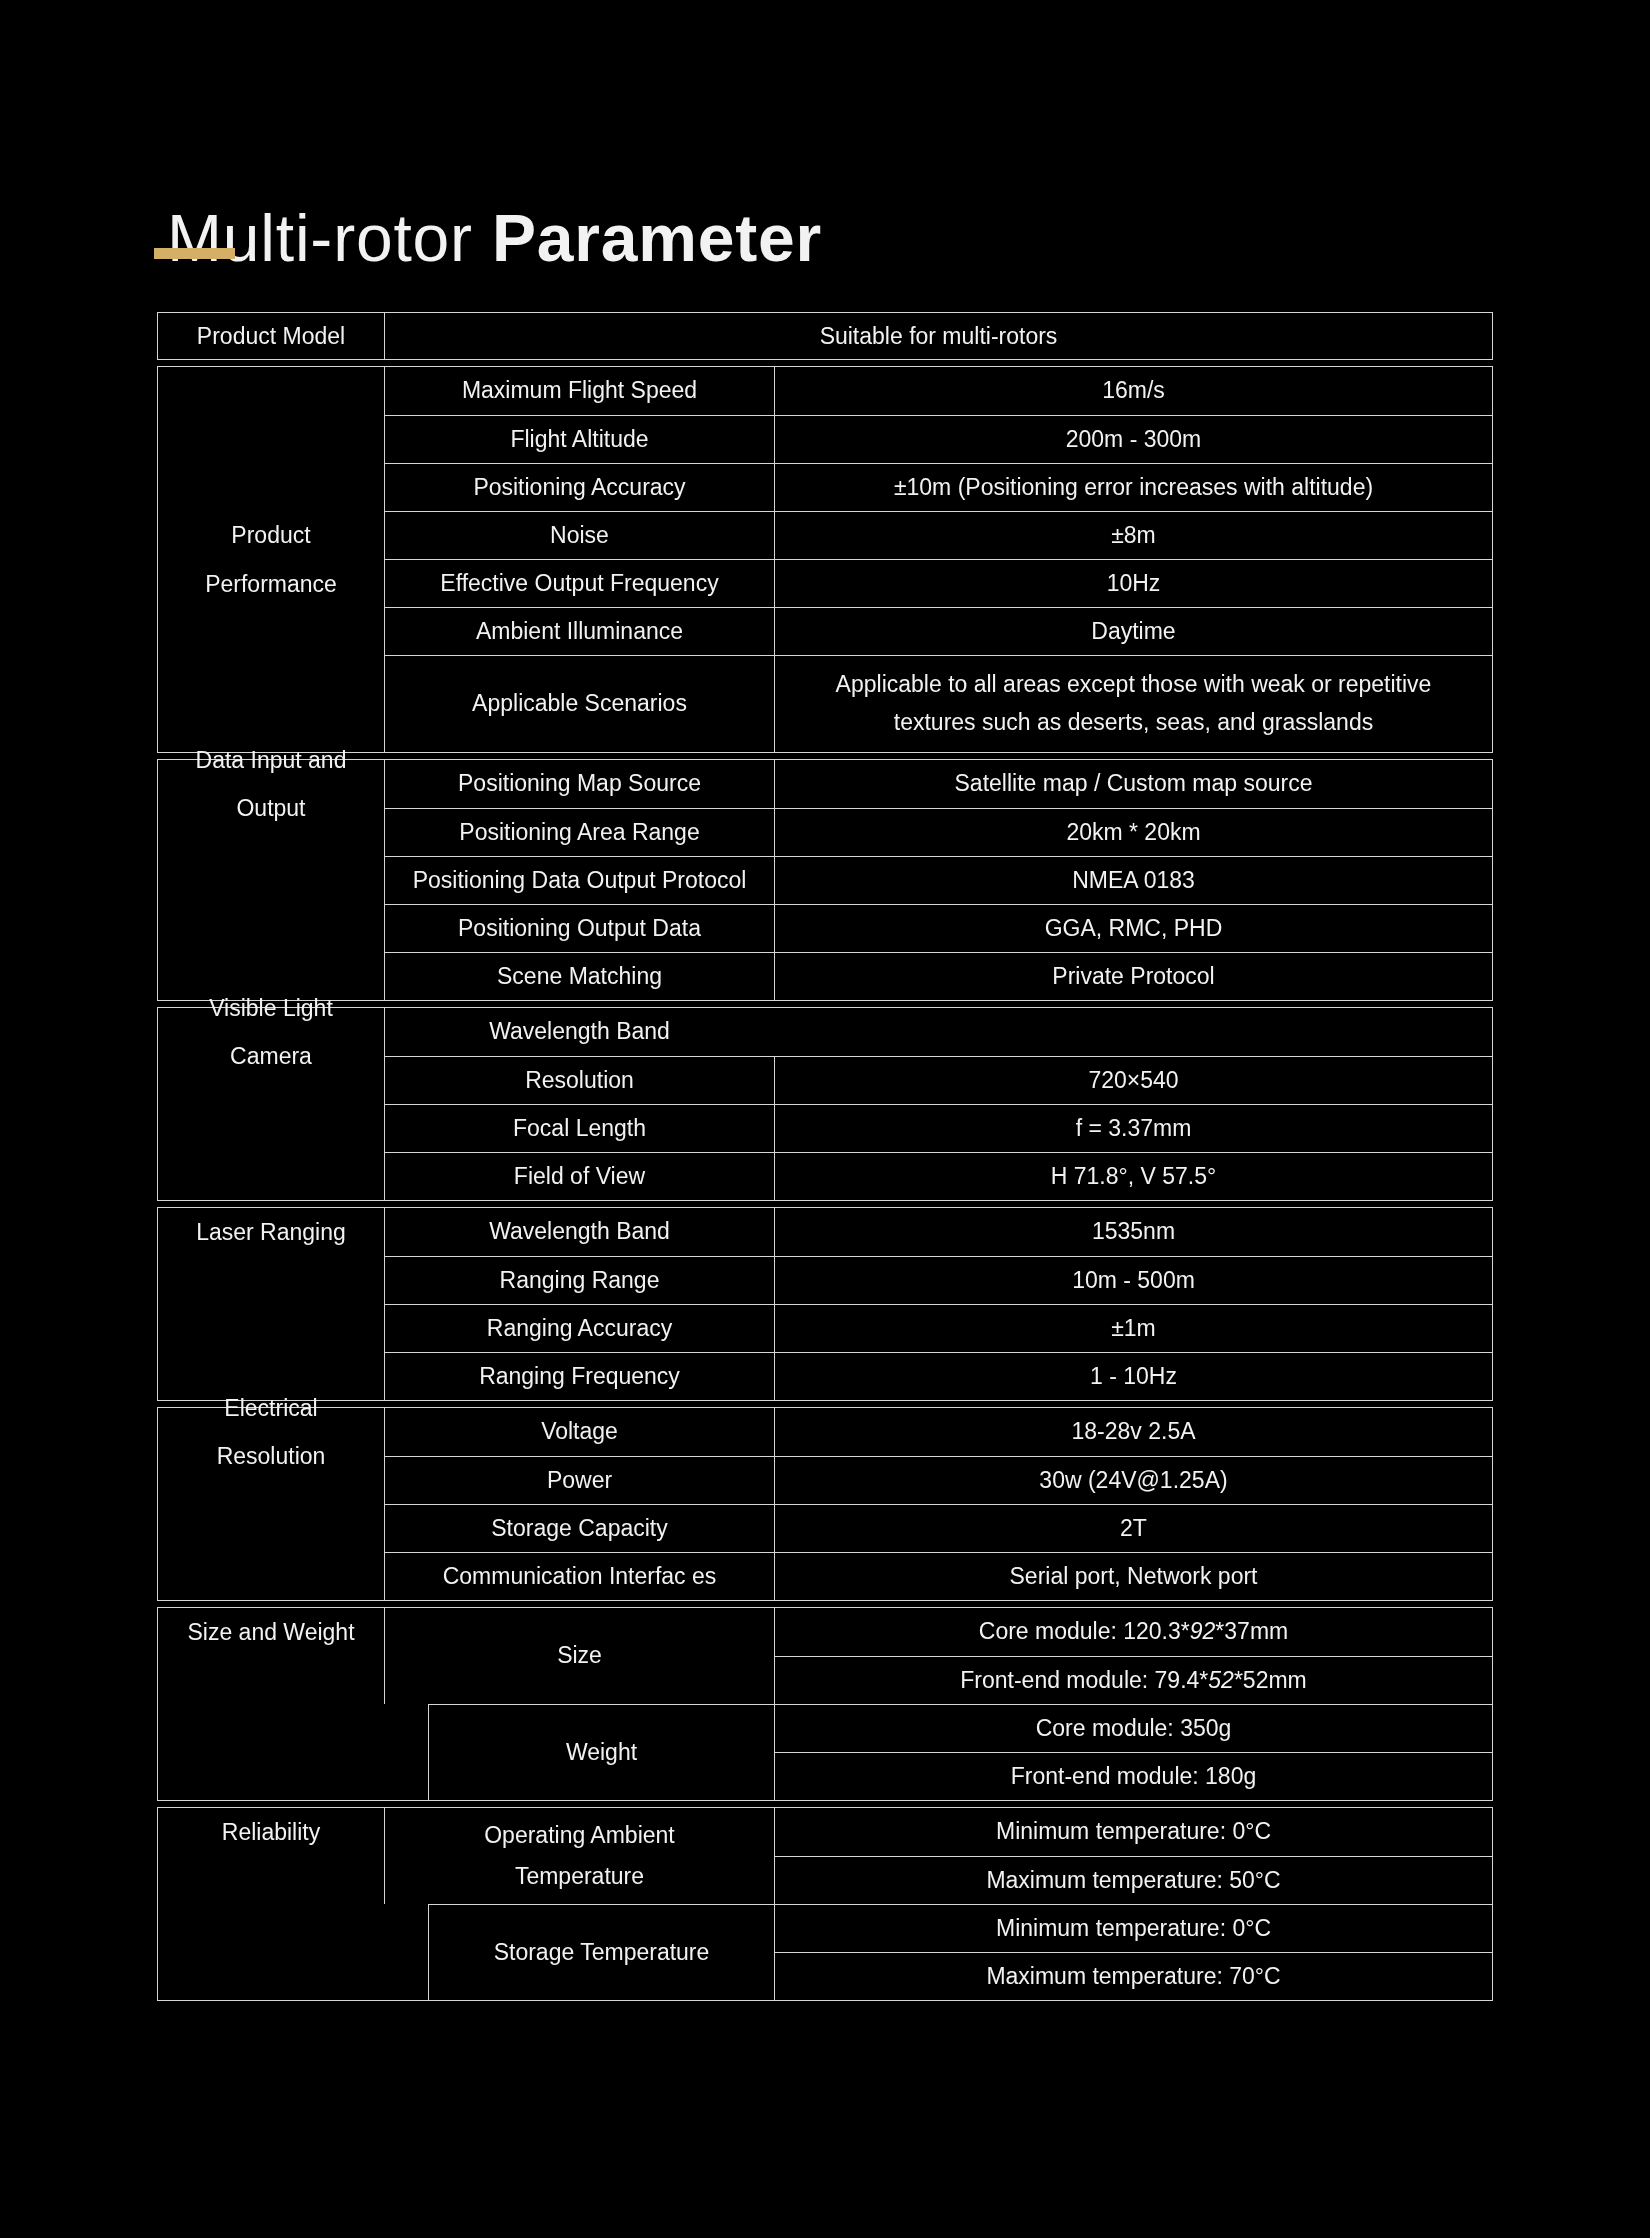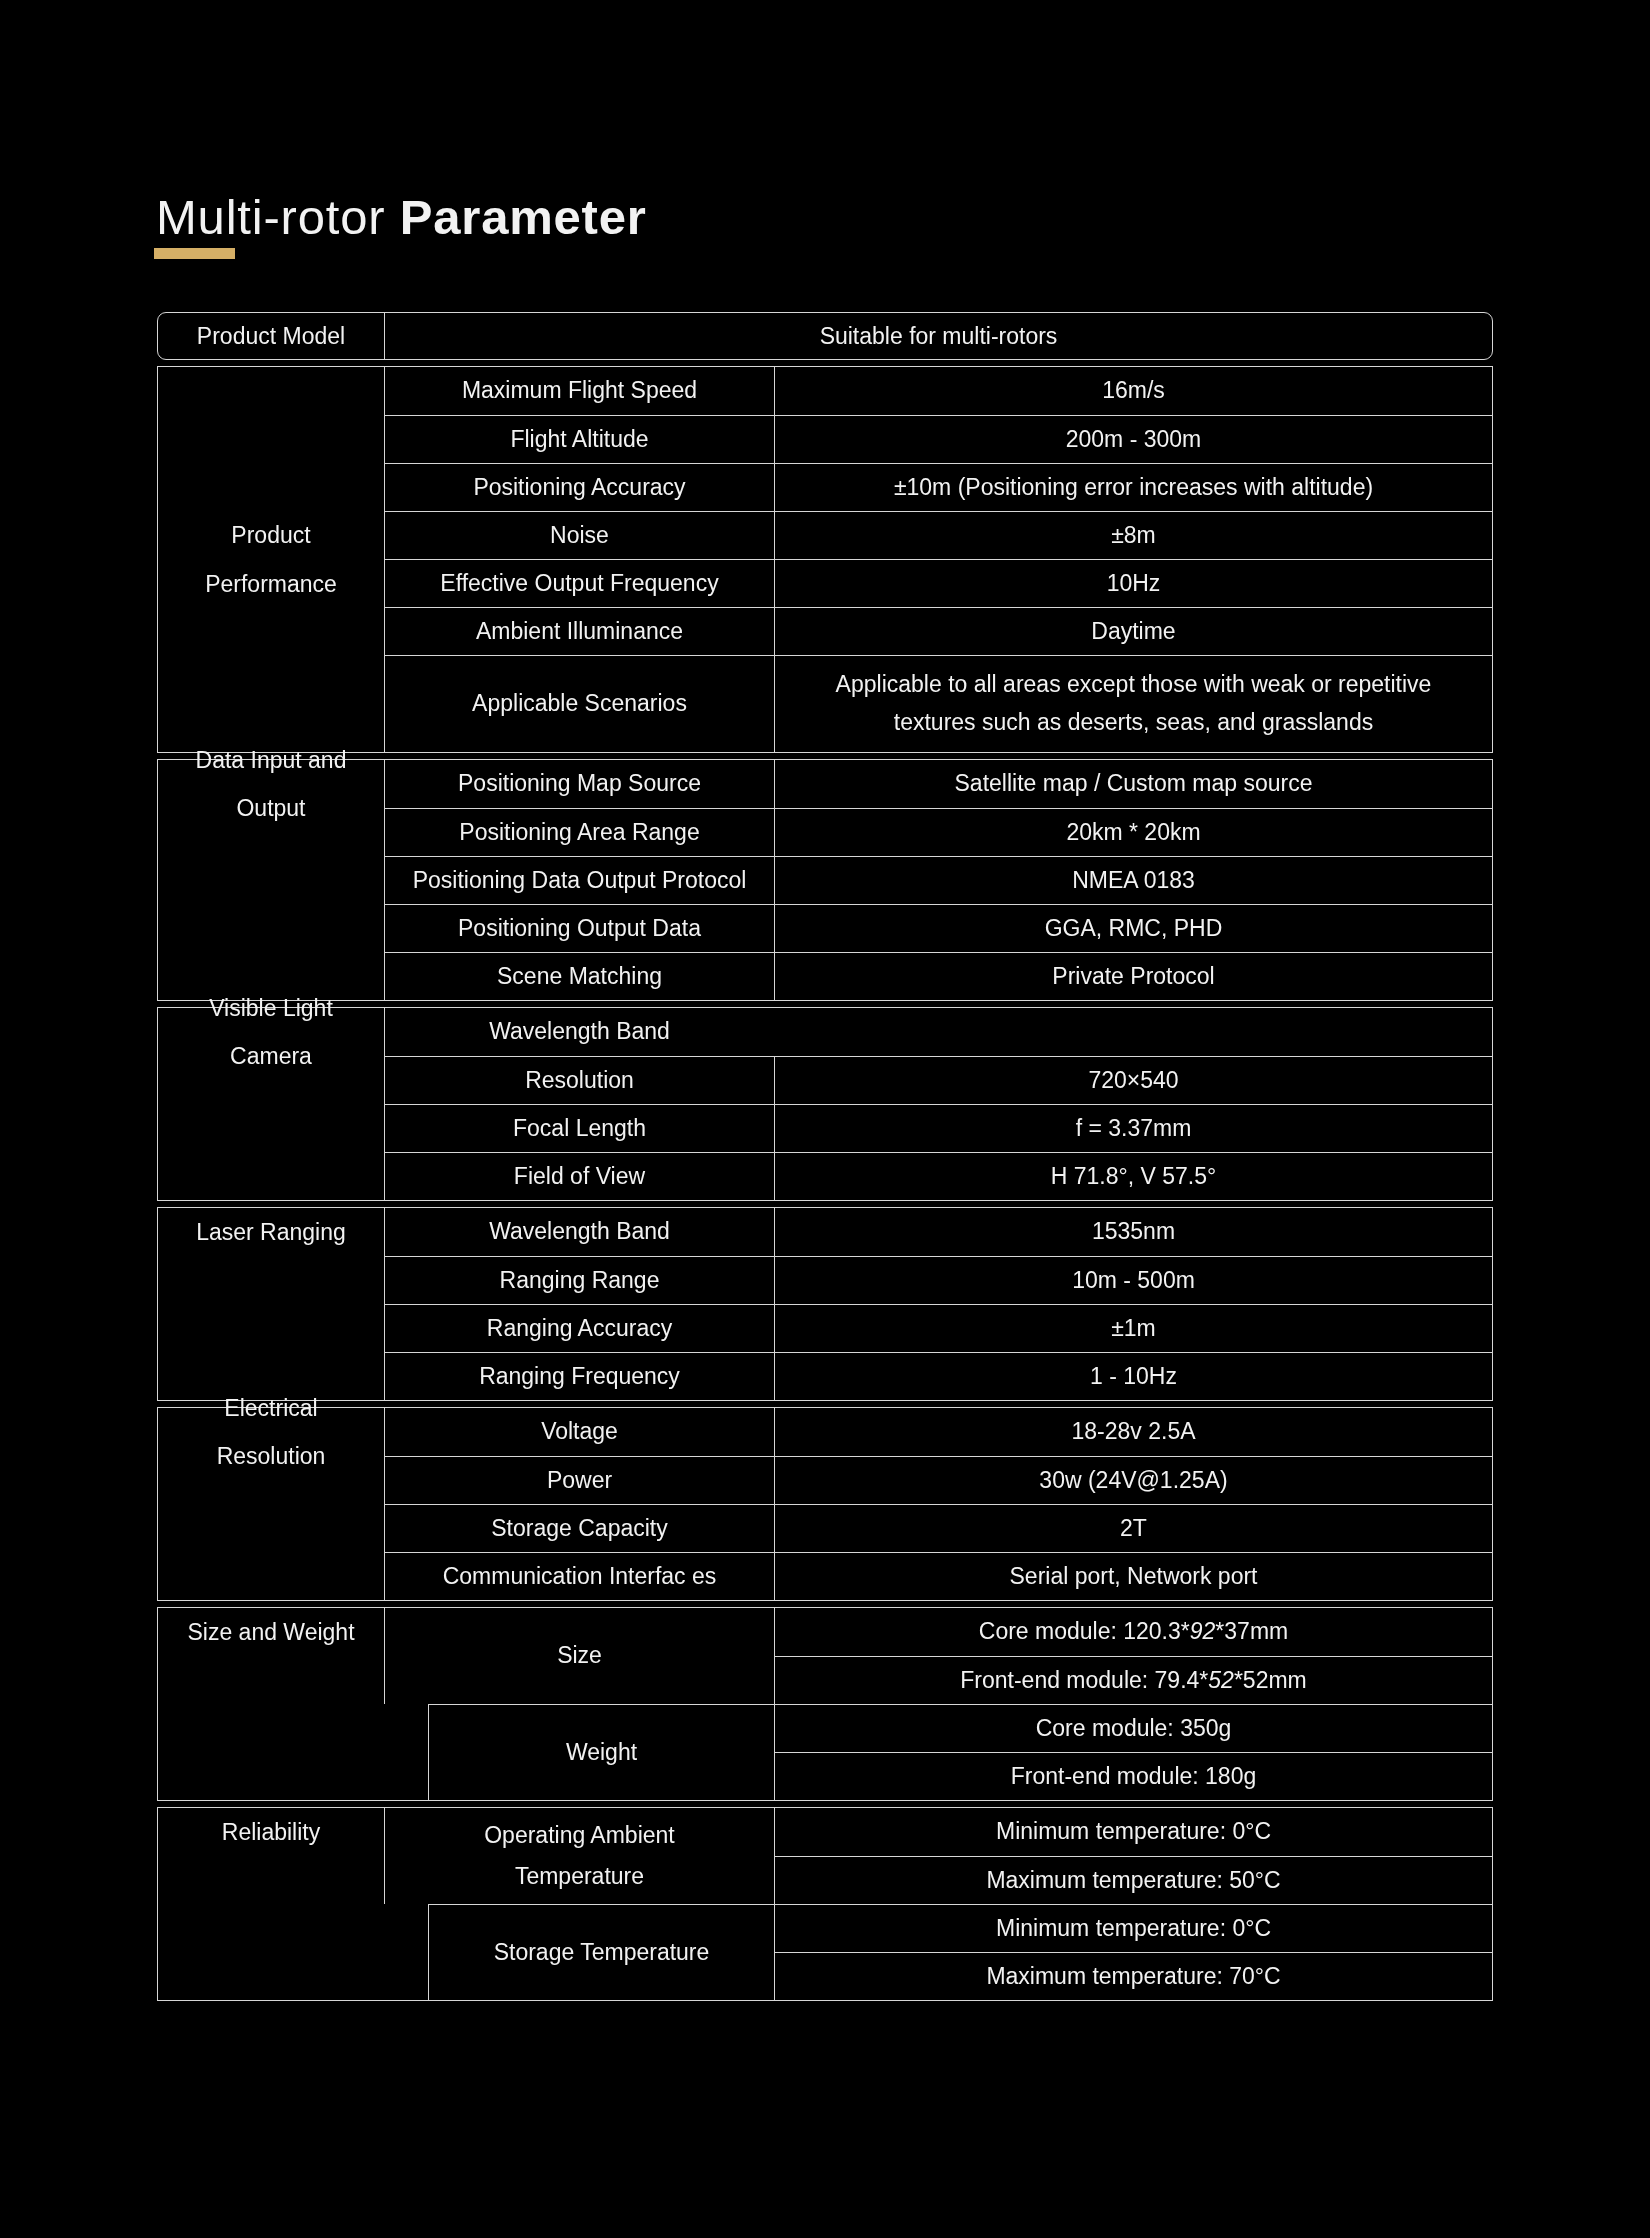--- a/index.html
+++ b/index.html
@@ -9,22 +9,22 @@
   }
   html,body{margin:0;padding:0;background:var(--bg);}
   body{
     width:1650px;height:2239px;
     position:relative;
     font-family:"Liberation Sans", sans-serif;
     color:var(--txt);
     overflow:hidden;
   }
   .page-title{
-    position:absolute;left:156px;top:158px;
-    font-size:49px;line-height:1.1;letter-spacing:0.8px;
+    position:absolute;left:167px;top:158px;
+    font-size:66px;line-height:1.1;letter-spacing:0.8px;
     white-space:nowrap;
     text-align:right;
   }
   .page-title .t-reg{font-weight:400;}
   .page-title .t-bold{font-weight:700;}
   .accent-bar{
     position:absolute;left:154px;top:248px;
     width:81px;height:11px;
   }
   .spec-table{
@@ -46,21 +46,21 @@
     box-sizing:border-box;
     white-space:pre-line;
     color:var(--txt);
   }
   .cat{grid-column:1;grid-row:1 / -1;line-height:2.1;}
   .itm{grid-column:2;border-left:1.7px solid var(--line);line-height:1.8;}
   .val{grid-column:3;border-left:1.7px solid var(--line);line-height:1.65;}
   .bt{border-top:1.7px solid var(--line);}
   .merged{grid-column:2 / -1;border-left:1.7px solid var(--line);}
   .rows-hdr{grid-auto-rows:39px;}
-  .rows-pm{grid-auto-rows:46px;border-radius:9px;}
+  .rows-pm{grid-auto-rows:46px;}
   .rows-std{grid-auto-rows:48px;}
   .sec-perf{grid-template-rows:repeat(6,48px) 97px;}
   .span-r12{grid-row:1 / 3;}
   .span-r34{grid-row:3 / 5;margin-left:44px;}
   .it{font-style:italic;}
 </style>
 </head>
 <body style="background: rgb(0, 0, 0);">
 
 <h1 class="page-title"><span class="t-reg">Multi-rotor </span><span class="t-bold">Parameter</span></h1>

